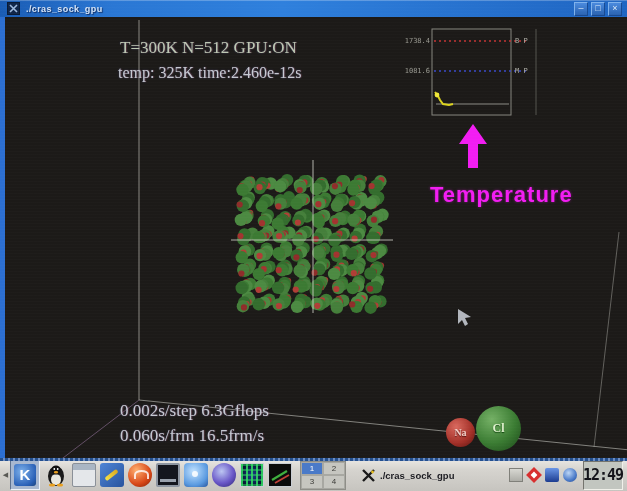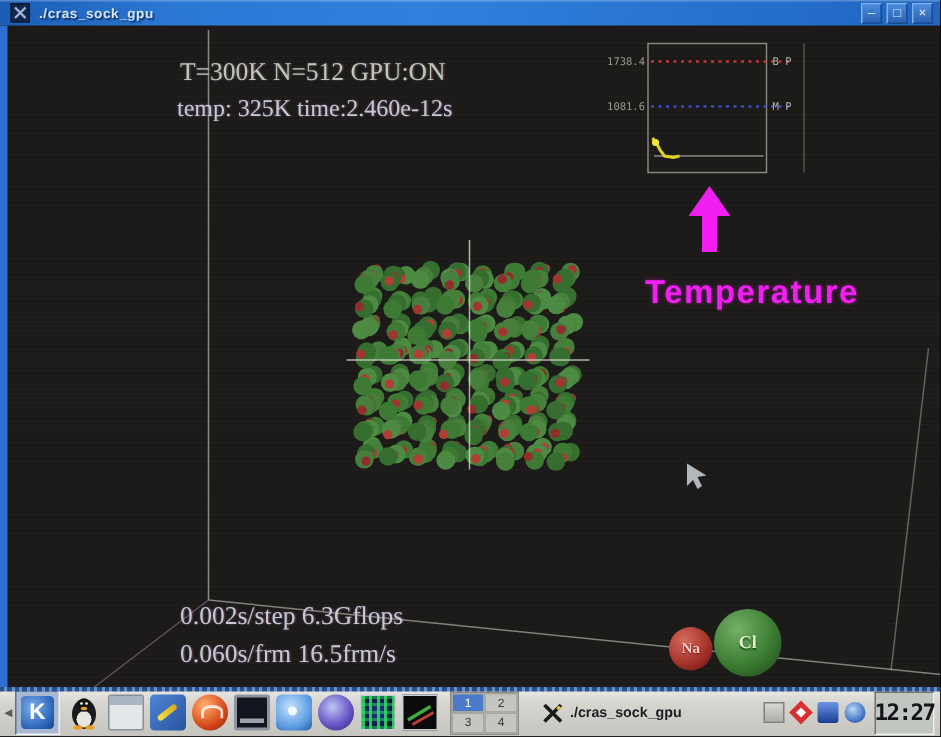--- a/index.html
+++ b/index.html
@@ -734,17 +734,17 @@
       </svg>
       <span class="tlabel">./cras_sock_gpu</span>
     </div>
     <div class="tb-spacer"></div>
     <div class="tray">
       <div class="tray-ico t-doc"></div>
       <div class="tray-ico t-star"></div>
       <div class="tray-ico t-wave"></div>
       <div class="tray-ico t-horn"></div>
     </div>
-    <div class="clock">12:27</div>
+    <div class="clock">12:49</div>
   </div>
 
   <div class="grain"></div>
 </div>
 
 </body></html>

